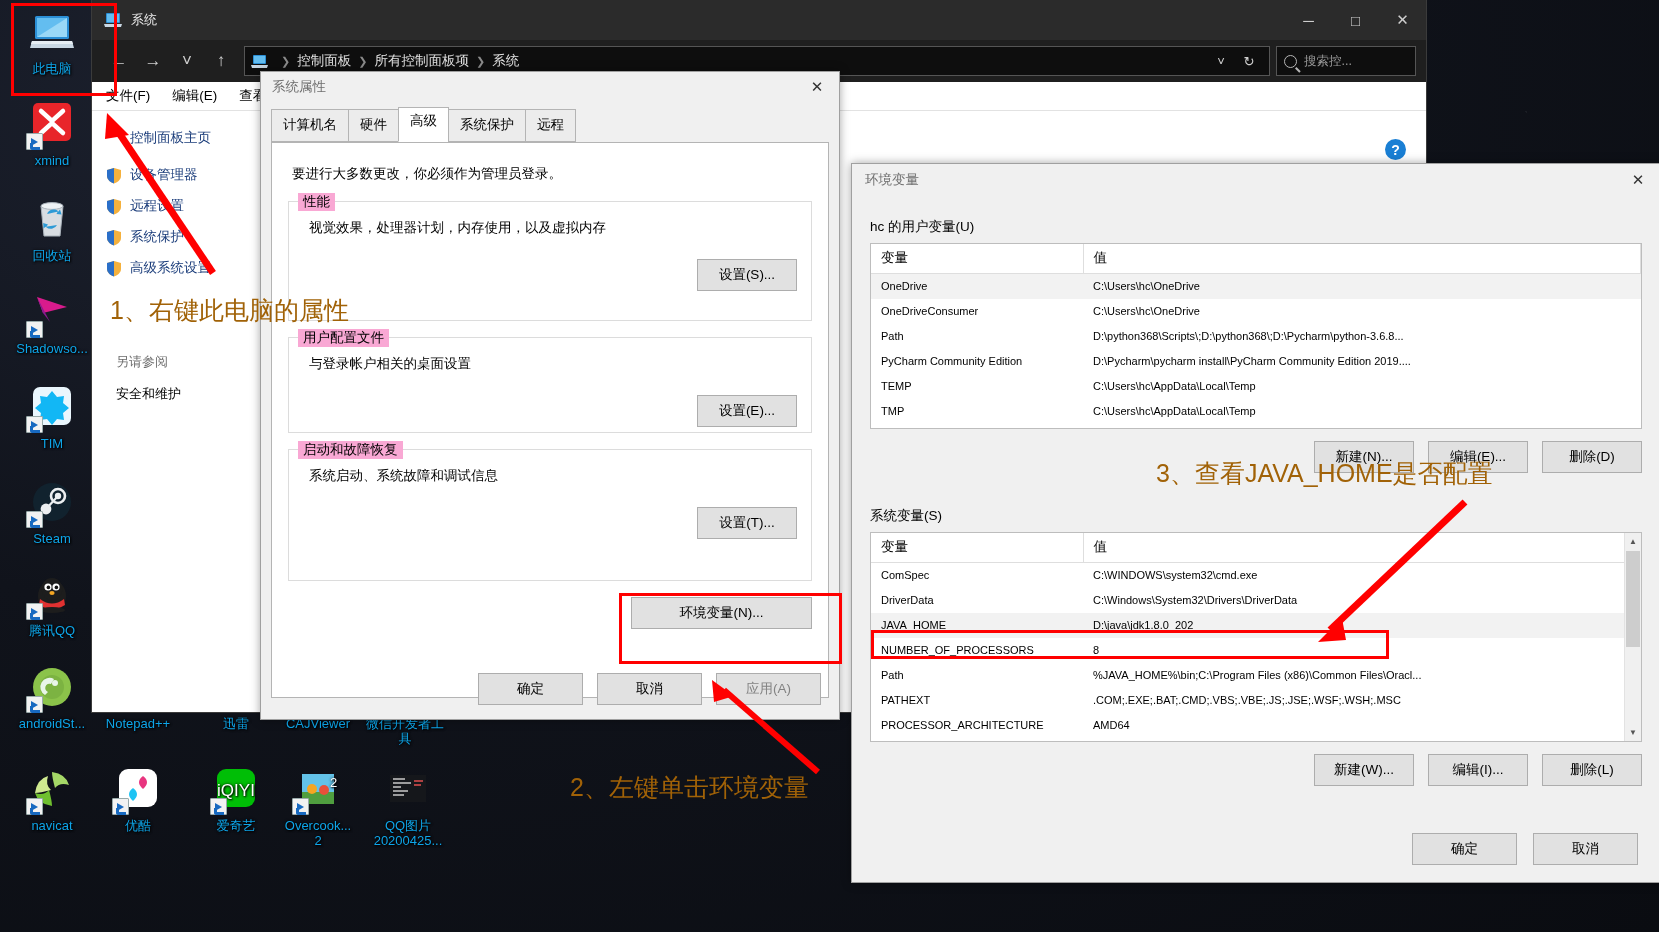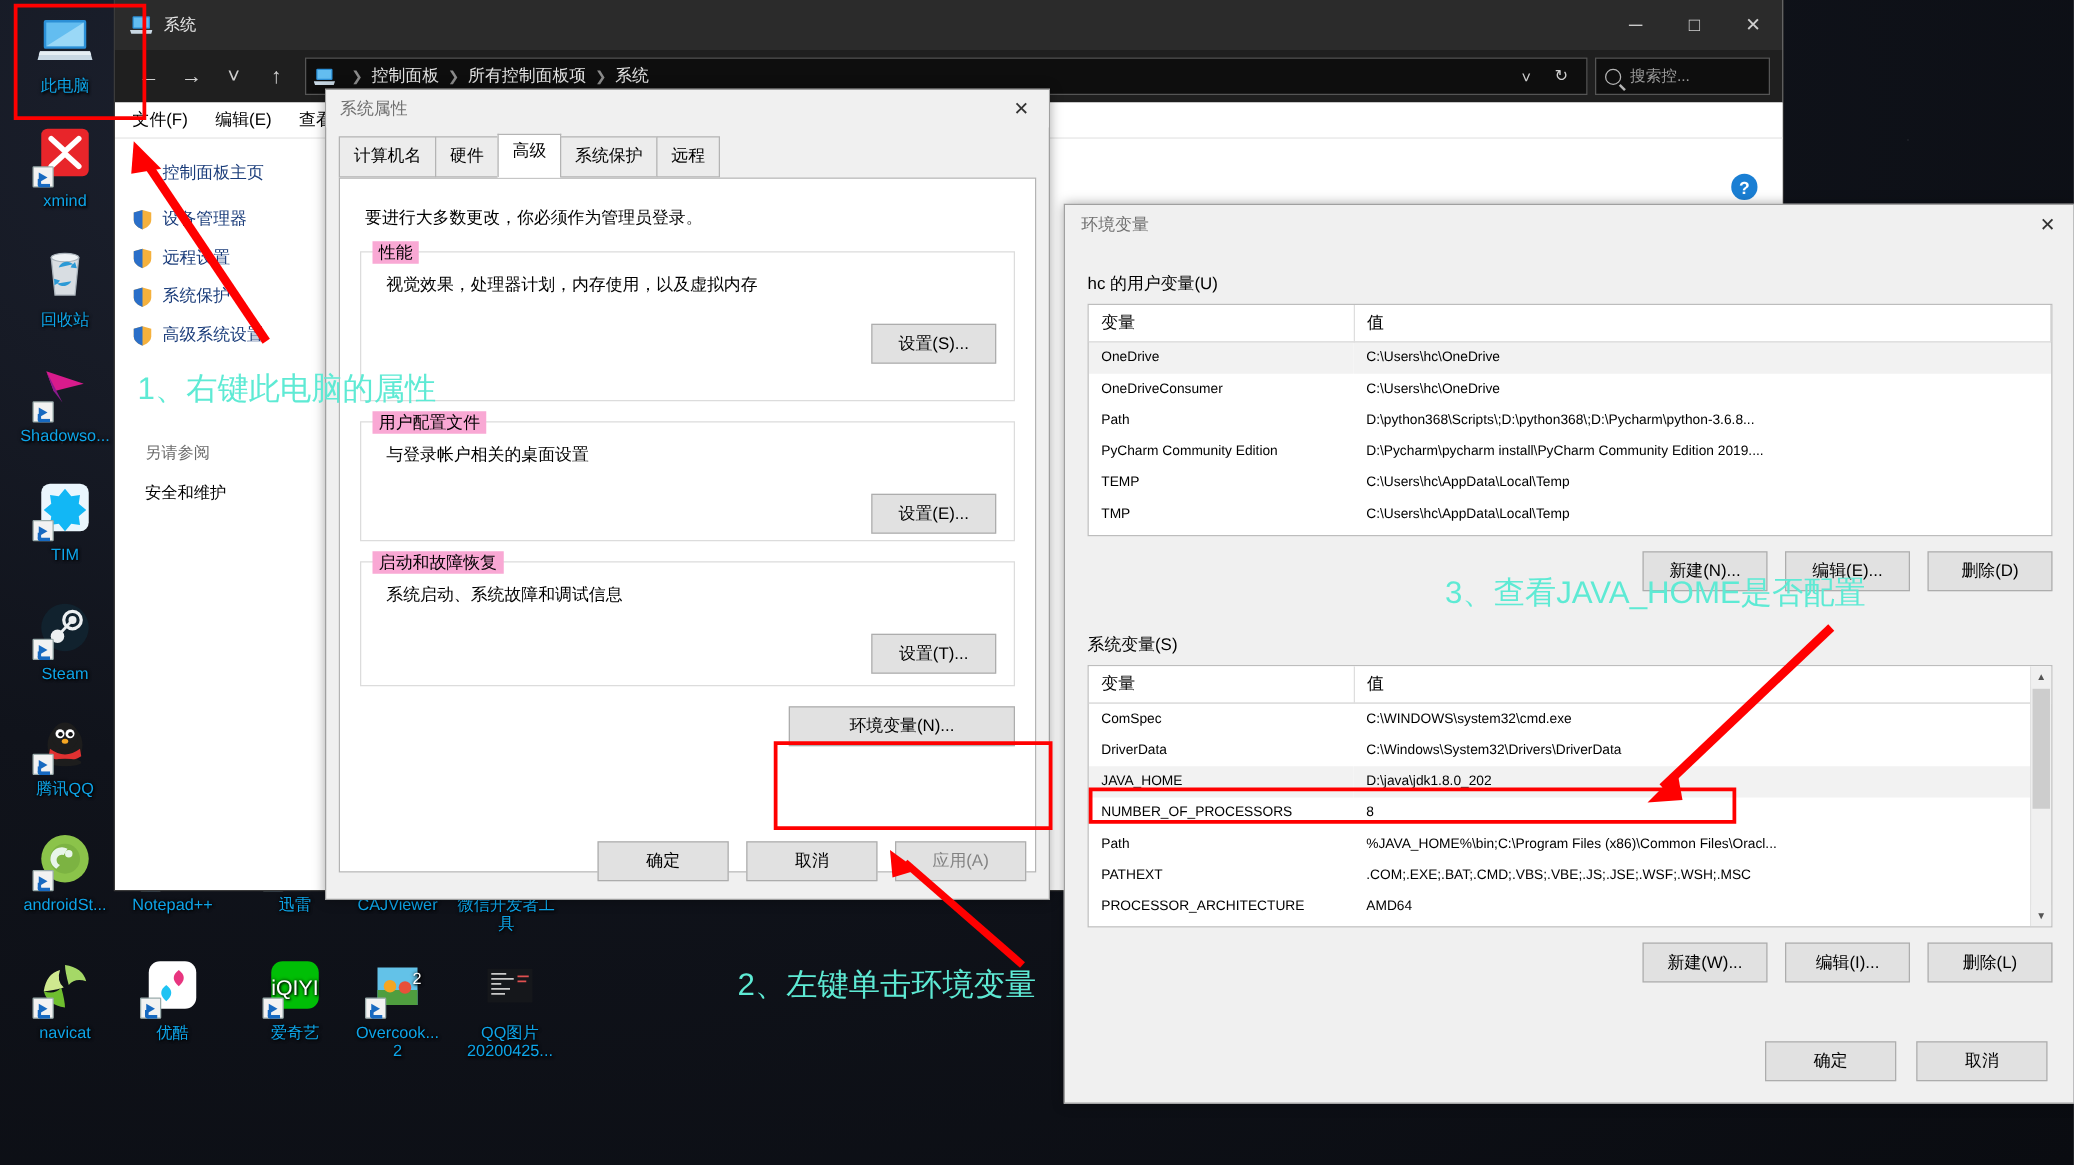--- a/index.html
+++ b/index.html
@@ -279,21 +279,21 @@
   }
   #envvars .ev-footer {
     position: absolute; left: 0; right: 0; bottom: 0; height: 66px;
     display: flex; align-items: center; justify-content: flex-end;
     padding-right: 22px; gap: 16px;
   }
   #envvars .ev-footer .btn { width: 105px; }
 
   
   .anno-text {
-    position: absolute; color: #5eead4; font-size: 25px;
+    position: absolute; color: #a16207; font-size: 25px;
     font-family: "Liberation Sans", "DejaVu Sans", sans-serif;
     white-space: nowrap; z-index: 60;
   }
   .anno-box {
     position: absolute; border: 3px solid #ff0000; z-index: 60;
   }
   .anno-arrow { position: absolute; z-index: 61; }
 </style>
 </head>
 <body>
@@ -630,21 +630,21 @@
       <div class="gtext">视觉效果，处理器计划，内存使用，以及虚拟内存</div>
       <button class="btn grp-btn">设置(S)...</button>
     </div>
 
     <div class="group" style="height:96px;">
       <span class="legend">用户配置文件</span>
       <div class="gtext">与登录帐户相关的桌面设置</div>
       <button class="btn grp-btn">设置(E)...</button>
     </div>
 
-    <div class="group" style="height:100px;">
+    <div class="group" style="height:132px;">
       <span class="legend">启动和故障恢复</span>
       <div class="gtext">系统启动、系统故障和调试信息</div>
       <button class="btn grp-btn">设置(T)...</button>
     </div>
 
     <div style="display:flex; justify-content:flex-end; margin-top:14px;">
       <button class="btn envvar-btn">环境变量(N)...</button>
     </div>
   </div>
 
@@ -782,15 +782,15 @@
   <polygon points="12,8 34,24 14,30" fill="#ff0000"></polygon>
 </svg>
 
 <svg class="anno-arrow" style="left:1290px; top:490px;" width="190" height="160" viewBox="0 0 190 160">
   <path d="M175 12 L40 140" stroke="#ff0000" stroke-width="7" fill="none"></path>
   <polygon points="28,152 52,128 56,150" fill="#ff0000"></polygon>
 </svg>
 
 <div class="anno-text" style="left:110px; top:294px;">1、右键此电脑的属性</div>
 
-<div class="anno-text" style="left:590px; top:771px;">2、左键单击环境变量</div>
+<div class="anno-text" style="left:570px; top:771px;">2、左键单击环境变量</div>
 
 <div class="anno-text" style="left:1156px; top:457px;">3、查看JAVA_HOME是否配置</div>
 
 </body></html>

